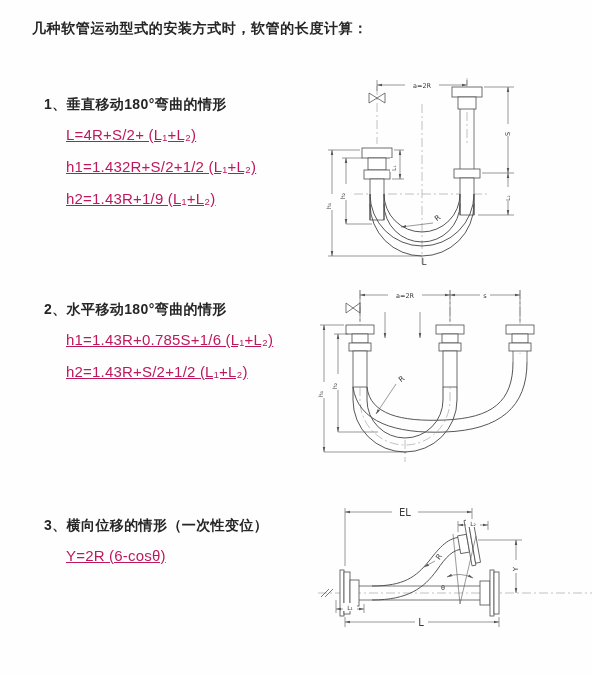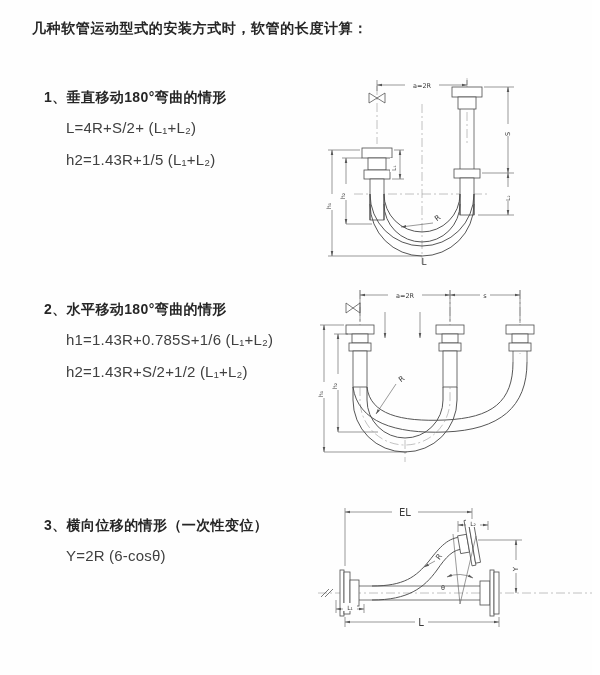--- a/index.html
+++ b/index.html
@@ -2,43 +2,44 @@
 <html><head>
 <meta charset="utf-8">
 <style>
   html,body{margin:0;padding:0;background:#ffffff;}
   .page{position:relative;width:592px;height:675px;background:#fefefe;overflow:hidden;
         font-family:"Liberation Sans","DejaVu Sans",sans-serif;color:#262626;}
   .title{position:absolute;left:32px;top:20px;font-size:14px;font-weight:bold;letter-spacing:.6px;}
   .sec{position:absolute;left:44px;width:280px;}
   .sec .h{font-size:14px;font-weight:bold;letter-spacing:.4px;white-space:nowrap;}
   .sec .f{margin-top:4px;padding-left:22px;}
-  .sec .f div{height:32px;display:flex;align-items:center;font-size:15px;letter-spacing:.2px;color:#404040;white-space:nowrap;}
+  .sec .f div{height:32px;display:flex;align-items:center;font-size:15px;letter-spacing:.2px;color:#be185d;white-space:nowrap;text-decoration:underline;}
   .dg{position:absolute;}
   svg{display:block;}
   svg text{fill:#3a3a3a;font-family:"DejaVu Sans","Liberation Sans",sans-serif;}
   .dln{stroke:#4d4d4d;stroke-width:.75;fill:none;}
   .hose{stroke:#4d4d4d;stroke-width:.95;fill:none;}
   .dim{stroke:#565656;stroke-width:.6;fill:none;}
   .cl{stroke:#8f8f8f;stroke-width:.55;fill:none;stroke-dasharray:9 3 2 3;}
   .ft{stroke:#4d4d4d;stroke-width:.8;fill:#fff;}
   .lbg{fill:#fefefe;stroke:none;}
 </style>
 </head>
 <body>
 
 <div class="page">
 
   <div class="title">几种软管运动型式的安装方式时，软管的长度计算：</div>
 
-  <div class="sec" style="top:89px">
+  <div class="sec" style="top:96px">
     <div class="h">1、垂直移动180°弯曲的情形</div>
     <div class="f">
       <div>L=4R+S/2+ (L₁+L₂)</div>
-      <div>h2=1.43R+1/5 (L₁+L₂)</div>
+      <div>h1=1.432R+S/2+1/2 (L₁+L₂)</div>
+      <div>h2=1.43R+1/9 (L₁+L₂)</div>
     </div>
   </div>
 
   <div class="sec" style="top:301px">
     <div class="h">2、水平移动180°弯曲的情形</div>
     <div class="f">
       <div>h1=1.43R+0.785S+1/6 (L₁+L₂)</div>
       <div>h2=1.43R+S/2+1/2 (L₁+L₂)</div>
     </div>
   </div>

